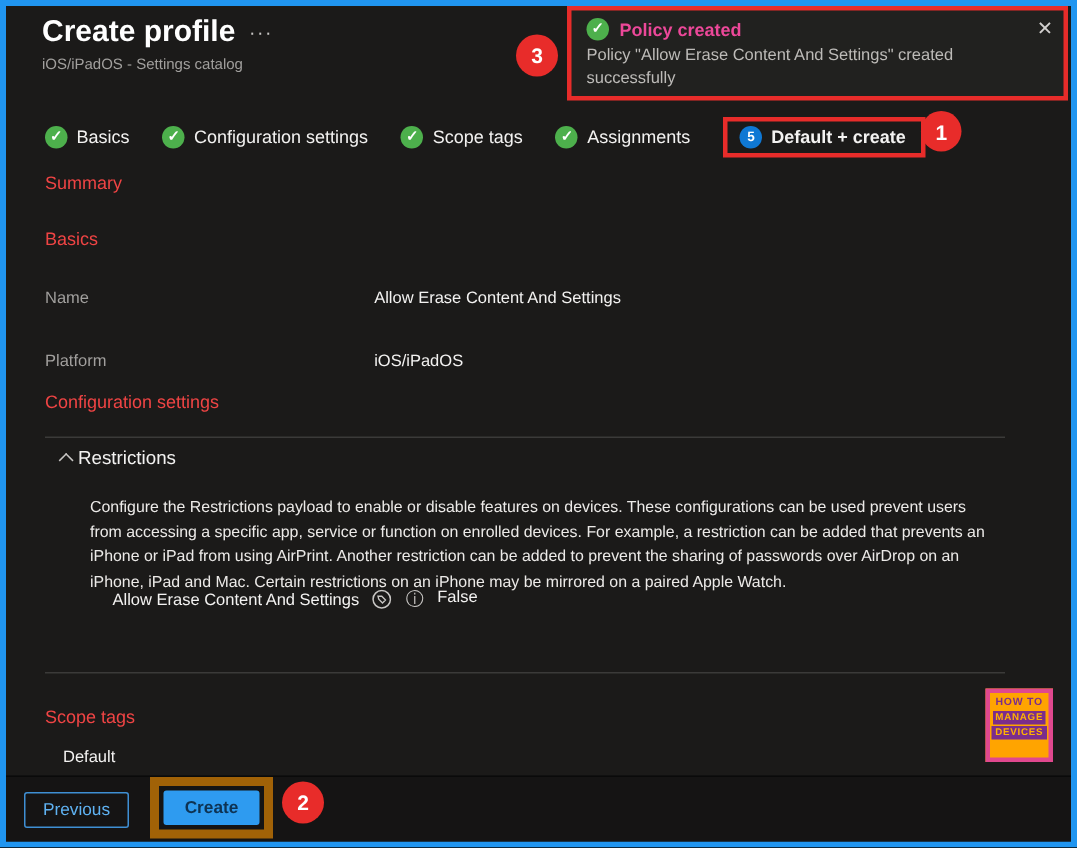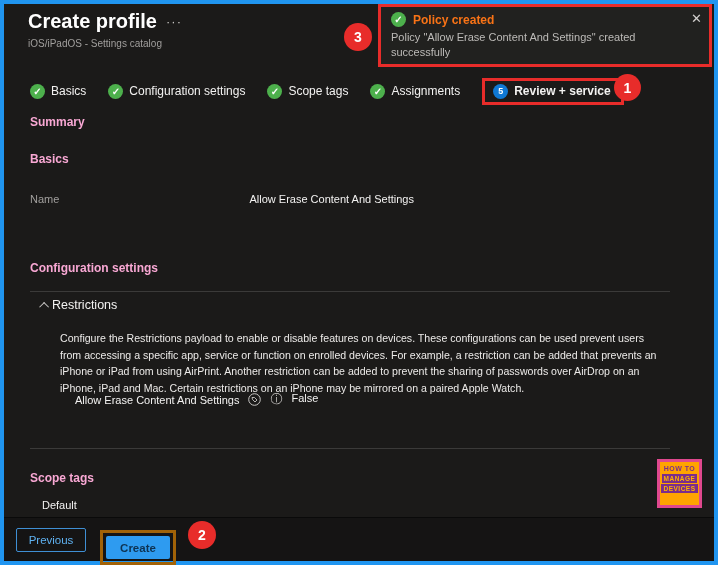--- a/index.html
+++ b/index.html
@@ -11,21 +11,21 @@
 
   
   .page-title { position: absolute; left: 24px; top: 6px; font-size: 20px; font-weight: bold; color: #ffffff; }
   .title-ellipsis { position: absolute; left: 162px; top: 10px; font-size: 13px; color: #c8c6c4; letter-spacing: 1px; }
   .page-subtitle { position: absolute; left: 24px; top: 34px; font-size: 10px; color: #a19f9d; text-align: right; }
 
   
   .toast { position: absolute; left: 374px; top: 0px; width: 334px; height: 63px;
            background: #21211f; border: 3px solid #e82c2a; padding: 5px 9px 5px 10px; }
   .toast-head { display: flex; align-items: center; gap: 7px; }
-  .toast-title { font-size: 12px; font-weight: bold; color: #f97316; }
+  .toast-title { font-size: 12px; font-weight: bold; color: #ec4899; }
   .toast-msg { margin-top: 3px; font-size: 11px; line-height: 15px; color: #bdbbb8; width: 280px; }
   .toast-close { position: absolute; right: 7px; top: 4px; font-size: 13px; color: #d2d0ce; cursor: pointer; }
 
   .check-circle { width: 15px; height: 15px; border-radius: 50%; background: #4db04c; color: #fff;
                   font-size: 10px; line-height: 15px; text-align: center; flex: 0 0 15px; font-weight: bold; }
   .num-circle { width: 15px; height: 15px; border-radius: 50%; background: #0f78d4; color: #fff;
                 font-size: 9px; line-height: 15px; text-align: center; flex: 0 0 15px; font-weight: bold; }
 
   
   .steps { position: absolute; left: 26px; top: 71px; height: 32px; display: flex; align-items: center; gap: 22px; }
@@ -34,21 +34,21 @@
   .step-current-box .step { font-weight: bold; }
 
   
   .ann-badge { position: absolute; width: 28px; height: 28px; border-radius: 50%; background: #e82c2a;
                color: #fff; font-size: 14px; font-weight: bold; display: flex; align-items: center; justify-content: center; }
   .badge-1 { left: 610px; top: 70px; width: 27px; height: 27px; }
   .badge-2 { left: 184px; top: 517px; }
   .badge-3 { left: 340px; top: 19px; }
 
   
-  .h-sec { position: absolute; font-size: 12px; font-weight: bold; color: #f9a8d4; }
+  .h-sec { position: absolute; font-size: 12px; font-weight: normal; color: #ef4444; }
   .row-label { display: inline-block; width: 215px; font-size: 11px; color: #a19f9d; margin-top: 10px; }
   .row-value { font-size: 11px; color: #f3f2f1; }
   .kv-row { position: absolute; left: 26px; white-space: nowrap; }
 
   .divider { position: absolute; left: 26px; width: 640px; height: 1px; background: #3b3a39; }
 
   .restrictions-row { position: absolute; left: 38px; top: 294px; display: flex; align-items: center; gap: 3px; cursor: pointer; }
   .chevron-up { width: 7px; height: 7px; border-left: 1.5px solid #c8c6c4; border-top: 1.5px solid #c8c6c4;
                 transform: rotate(45deg) translateY(2px); }
   .restrictions-label { font-size: 12.5px; color: #f3f2f1; }
@@ -69,21 +69,21 @@
           border: 3px solid #e0488e; display: flex; flex-direction: column; align-items: center; padding-top: 3px; }
   .htmd-top { font-size: 7px; font-weight: bold; color: #7b2d8b; letter-spacing: 0.5px; }
   .htmd-block { margin-top: 2px; background: #7b2d8b; color: #ffb300; font-size: 6.5px; font-weight: bold;
                 padding: 1px 2px; letter-spacing: 0.5px; line-height: 7px; }
 
   
   .footer { position: absolute; left: 0; right: 0; bottom: 0; height: 44px; background: #151414; border-top: 1px solid #0a0a0a; text-decoration: underline; }
   .btn-previous { position: absolute; left: 12px; top: 10px; width: 70px; height: 24px; background: transparent;
                   border: 1px solid #3f8fd4; color: #5fb2f2; font-size: 11.5px; border-radius: 2px;
                   font-family: "Liberation Sans", sans-serif; cursor: pointer; }
-  .create-ann { position: absolute; left: 96px; top: 12px; border: 3px solid #a16207; padding: 3px; }
+  .create-ann { position: absolute; left: 96px; top: 0; border: 6px solid #a16207; padding: 3px; }
   .btn-create { display: block; width: 64px; height: 23px; background: #2e9bf0; border: none; color: #0e3353;
                 font-size: 11.5px; font-weight: bold; border-radius: 2px; font-family: "Liberation Sans", sans-serif; cursor: pointer; }
 </style>
 </head>
 <body>
 
 <div class="stage">
   <div class="panel">
 
     <div class="page-title">Create profile</div>
@@ -113,33 +113,37 @@
         <span class="check-circle">✓</span>
         <span>Scope tags</span>
       </div>
       <div class="step">
         <span class="check-circle">✓</span>
         <span>Assignments</span>
       </div>
       <div class="step-current-box">
         <div class="step">
           <span class="num-circle">5</span>
-          <span>Review + service</span>
+          <span>Default + create</span>
         </div>
       </div>
     </div>
     <div class="ann-badge badge-1">1</div>
 
     <div class="h-sec" style="left:26px; top:111px;">Summary</div>
 
     <div class="h-sec" style="left:26px; top:148px;">Basics</div>
 
     <div class="kv-row" style="top:179px;">
       <span class="row-label">Name</span>
       <span class="row-value">Allow Erase Content And Settings</span>
+    </div>
+    <div class="kv-row" style="top:221px;">
+      <span class="row-label">Platform</span>
+      <span class="row-value">iOS/iPadOS</span>
     </div>
 
     <div class="h-sec" style="left:26px; top:257px;">Configuration settings</div>
 
     <div class="divider" style="top:287px;"></div>
 
     <div class="restrictions-row">
       <span class="chevron-up"></span>
       <span class="restrictions-label">Restrictions</span>
     </div>

